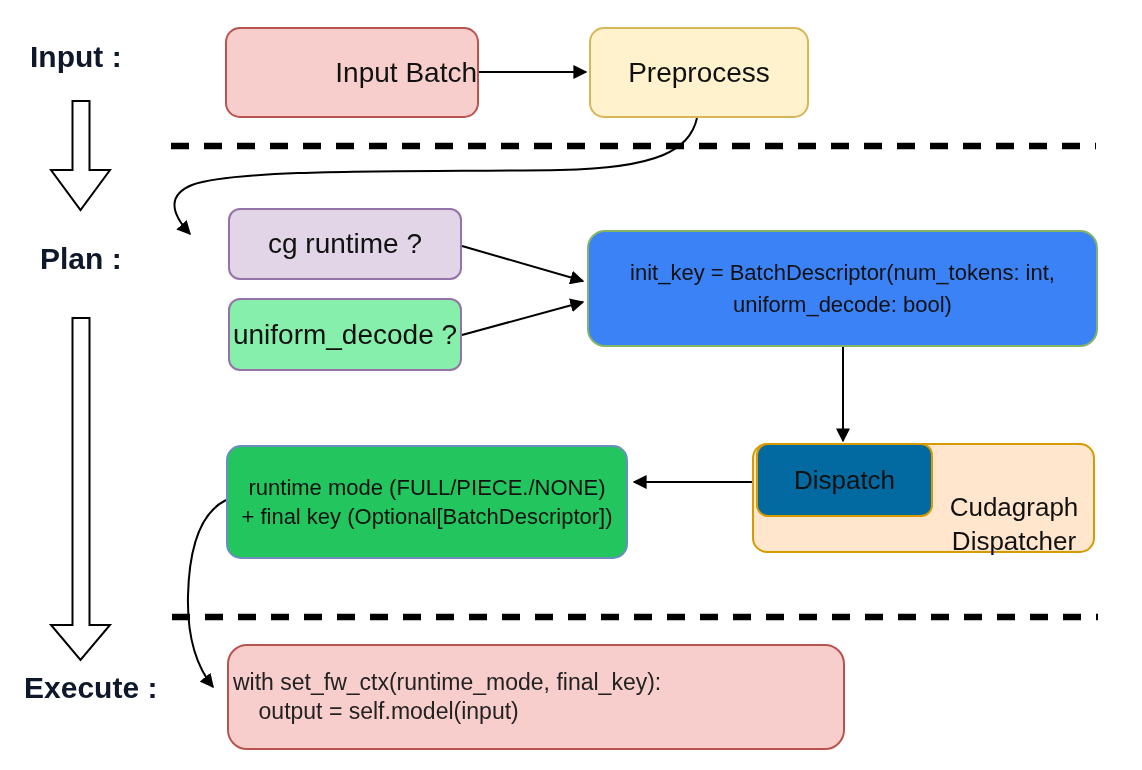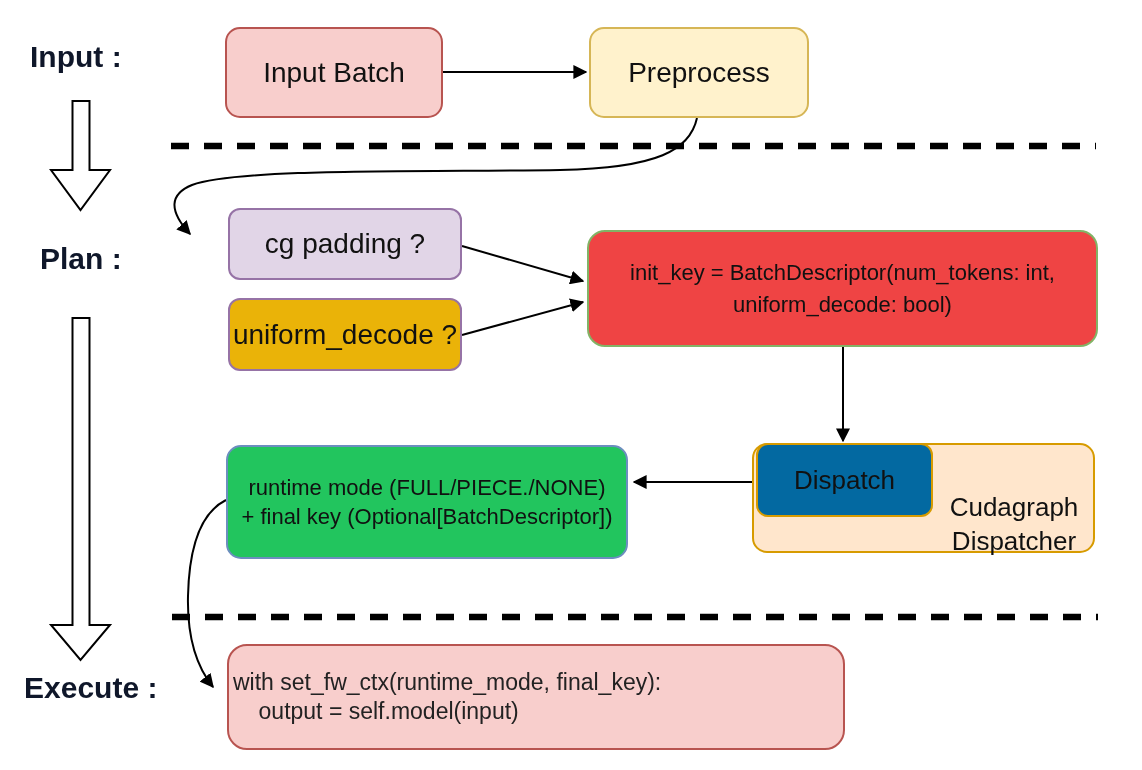--- a/index.html
+++ b/index.html
@@ -4,21 +4,21 @@
 <style>
   html,body{margin:0;padding:0;background:#fff;}
   .canvas{position:relative;width:1142px;height:770px;background:#fff;overflow:hidden;
           font-family:"Liberation Sans",sans-serif;}
   .layer{position:absolute;inset:0;}
   .label{position:absolute;font-weight:bold;font-size:30px;color:#0f172a;white-space:nowrap;}
   .node{position:absolute;border:2px solid #666;border-radius:12px;box-sizing:border-box;
         display:flex;flex-direction:column;align-items:center;justify-content:center;
         text-align:center;color:#111;background:#eee;}
   .node span{display:block;white-space:nowrap;}
-  #n-input-batch   {left:225px;top:27px;width:218px;height:91px;border-radius:15px;font-size:28px;}
+  #n-input-batch   {left:225px;top:27px;width:254px;height:91px;border-radius:15px;font-size:28px;align-items:flex-end;}
   #n-preprocess    {left:589px;top:27px;width:220px;height:91px;border-radius:15px;font-size:28px;}
   #n-cg-padding    {left:228px;top:208px;width:234px;height:72px;border-radius:12px;font-size:28px;}
   #n-uniform-decode{left:228px;top:298px;width:234px;height:73px;border-radius:12px;font-size:28px;}
   #n-init-key      {left:587px;top:230px;width:511px;height:117px;border-radius:18px;font-size:22px;line-height:32px;}
   #n-cudagraph     {left:752px;top:443px;width:343px;height:110px;border-radius:15px;}
   #n-dispatch      {left:756px;top:443px;width:177px;height:74px;border-radius:12px;font-size:26px;}
   #n-cudagraph-label{left:933px;top:469px;width:162px;height:110px;position:absolute;display:flex;
         flex-direction:column;align-items:center;justify-content:center;font-size:26px;line-height:34px;color:#111;}
   #n-runtime       {left:226px;top:445px;width:402px;height:114px;border-radius:15px;font-size:22px;line-height:29px;}
   #n-code          {left:227px;top:644px;width:618px;height:106px;border-radius:20px;
@@ -60,28 +60,28 @@
 
   <div class="node" id="n-input-batch" style="background: rgb(248, 206, 204); border-color: rgb(184, 84, 80);">
     <span>Input Batch</span>
   </div>
 
   <div class="node" id="n-preprocess" style="background: rgb(255, 242, 204); border-color: rgb(214, 182, 86);">
     <span>Preprocess</span>
   </div>
 
   <div class="node" id="n-cg-padding" style="background: rgb(225, 213, 231); border-color: rgb(150, 115, 166);">
-    <span>cg padding ?</span>
+    <span>cg runtime ?</span>
   </div>
 
-  <div class="node" id="n-uniform-decode" style="background: #eab308; border-color: rgb(150, 115, 166);">
+  <div class="node" id="n-uniform-decode" style="background: #86efac; border-color: rgb(150, 115, 166);">
     <span>uniform_decode ?</span>
   </div>
 
-  <div class="node" id="n-init-key" style="background: #ef4444; border-color: rgb(130, 179, 102); text-align: center;">
+  <div class="node" id="n-init-key" style="background: #3b82f6; border-color: rgb(130, 179, 102); text-align: center;">
     <span>init_key = BatchDescriptor(num_tokens: int,</span>
     <span>uniform_decode: bool)</span>
   </div>
 
   <div class="node" id="n-cudagraph" style="background: rgb(255, 230, 204); border-color: rgb(215, 155, 0);"></div>
   <div id="n-cudagraph-label">
     <span>Cudagraph</span>
     <span>Dispatcher</span>
   </div>
   <div class="node" id="n-dispatch" style="background: #0369a1; border-color: rgb(215, 155, 0);">

